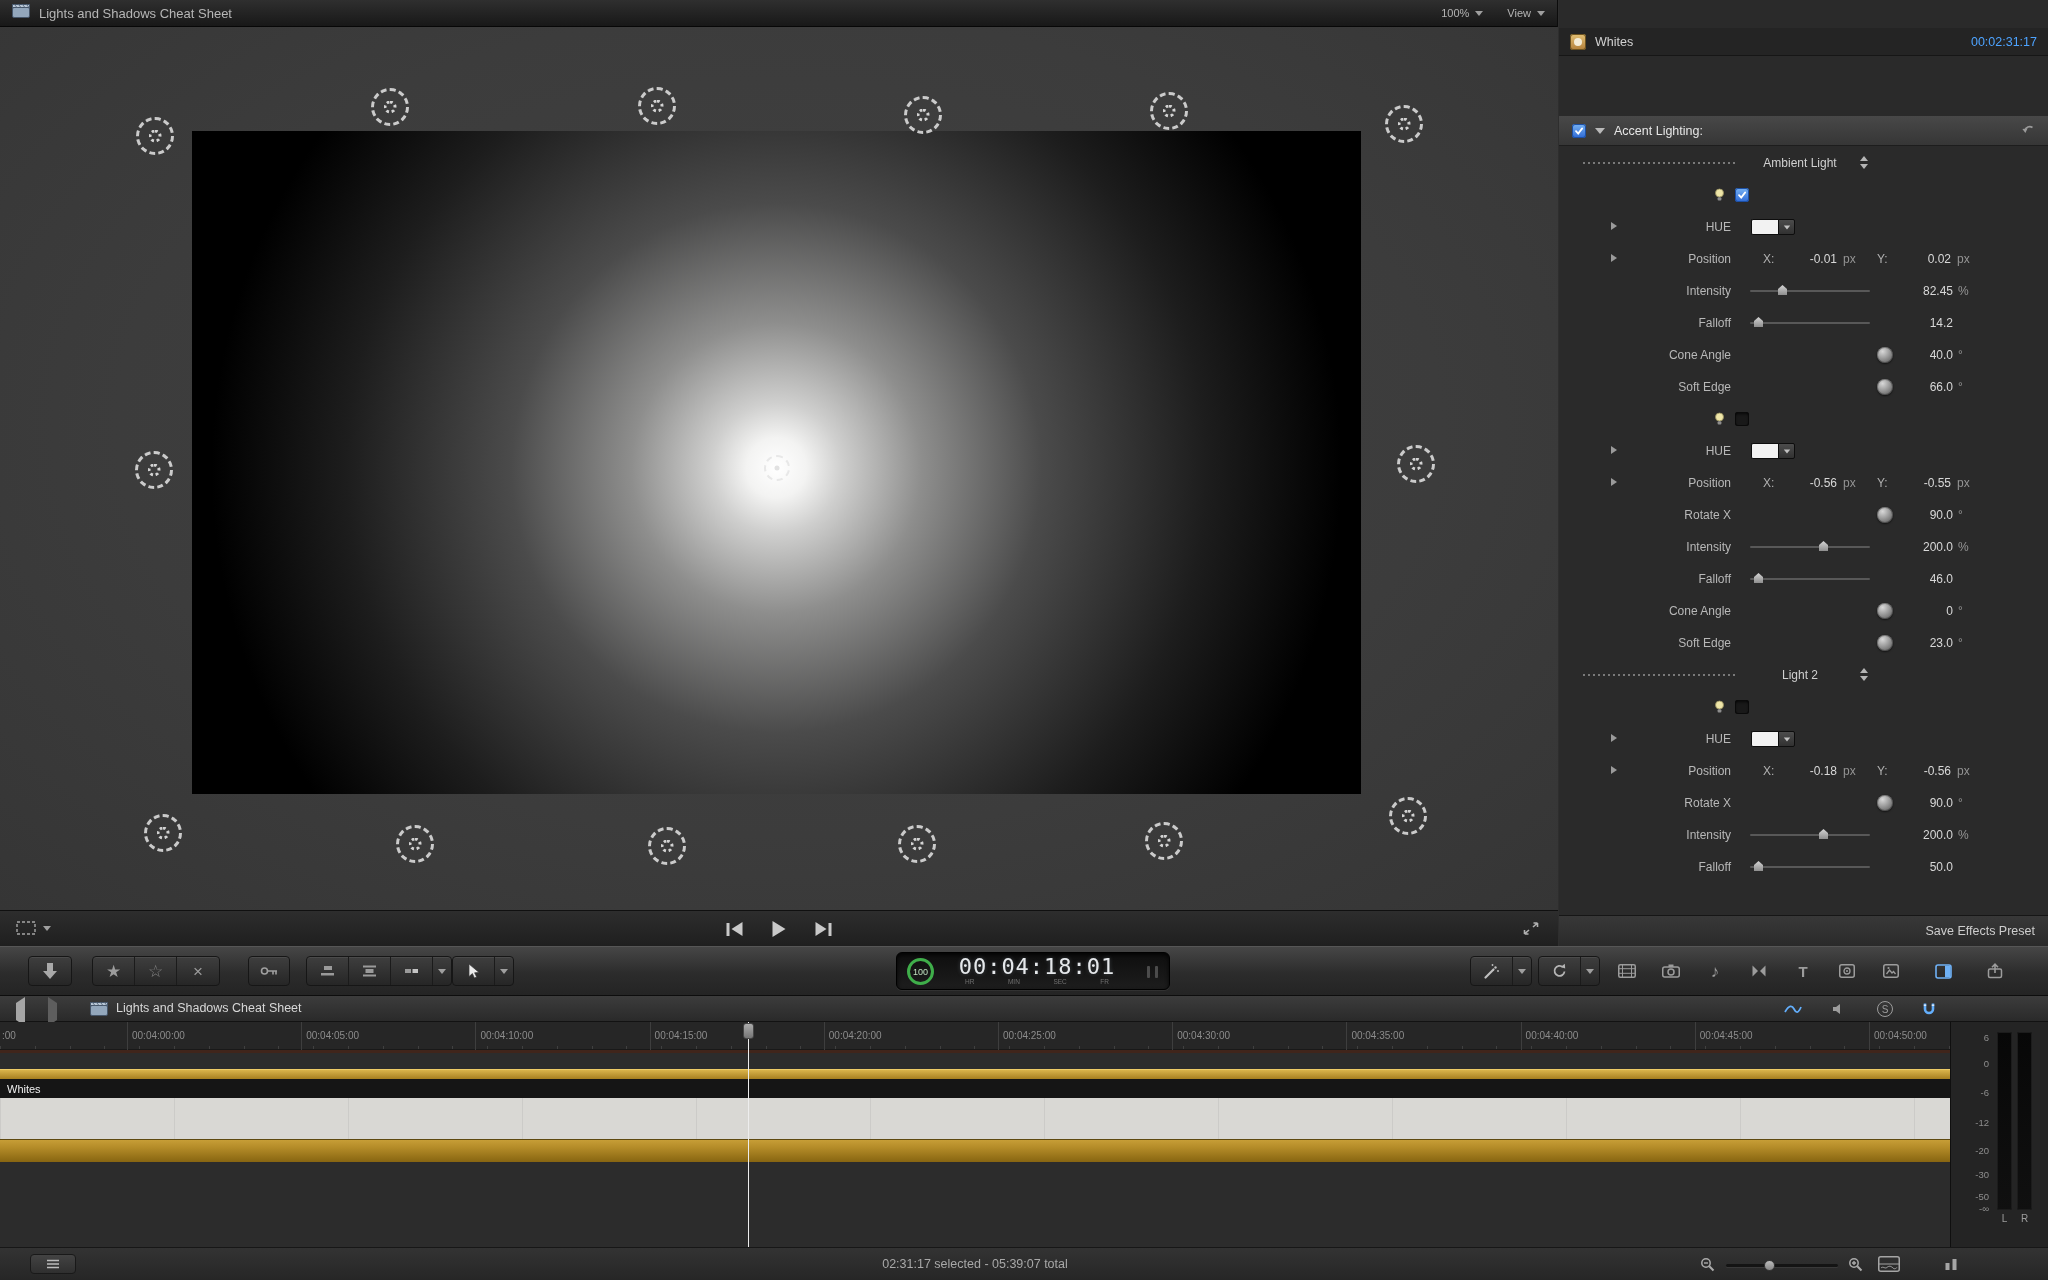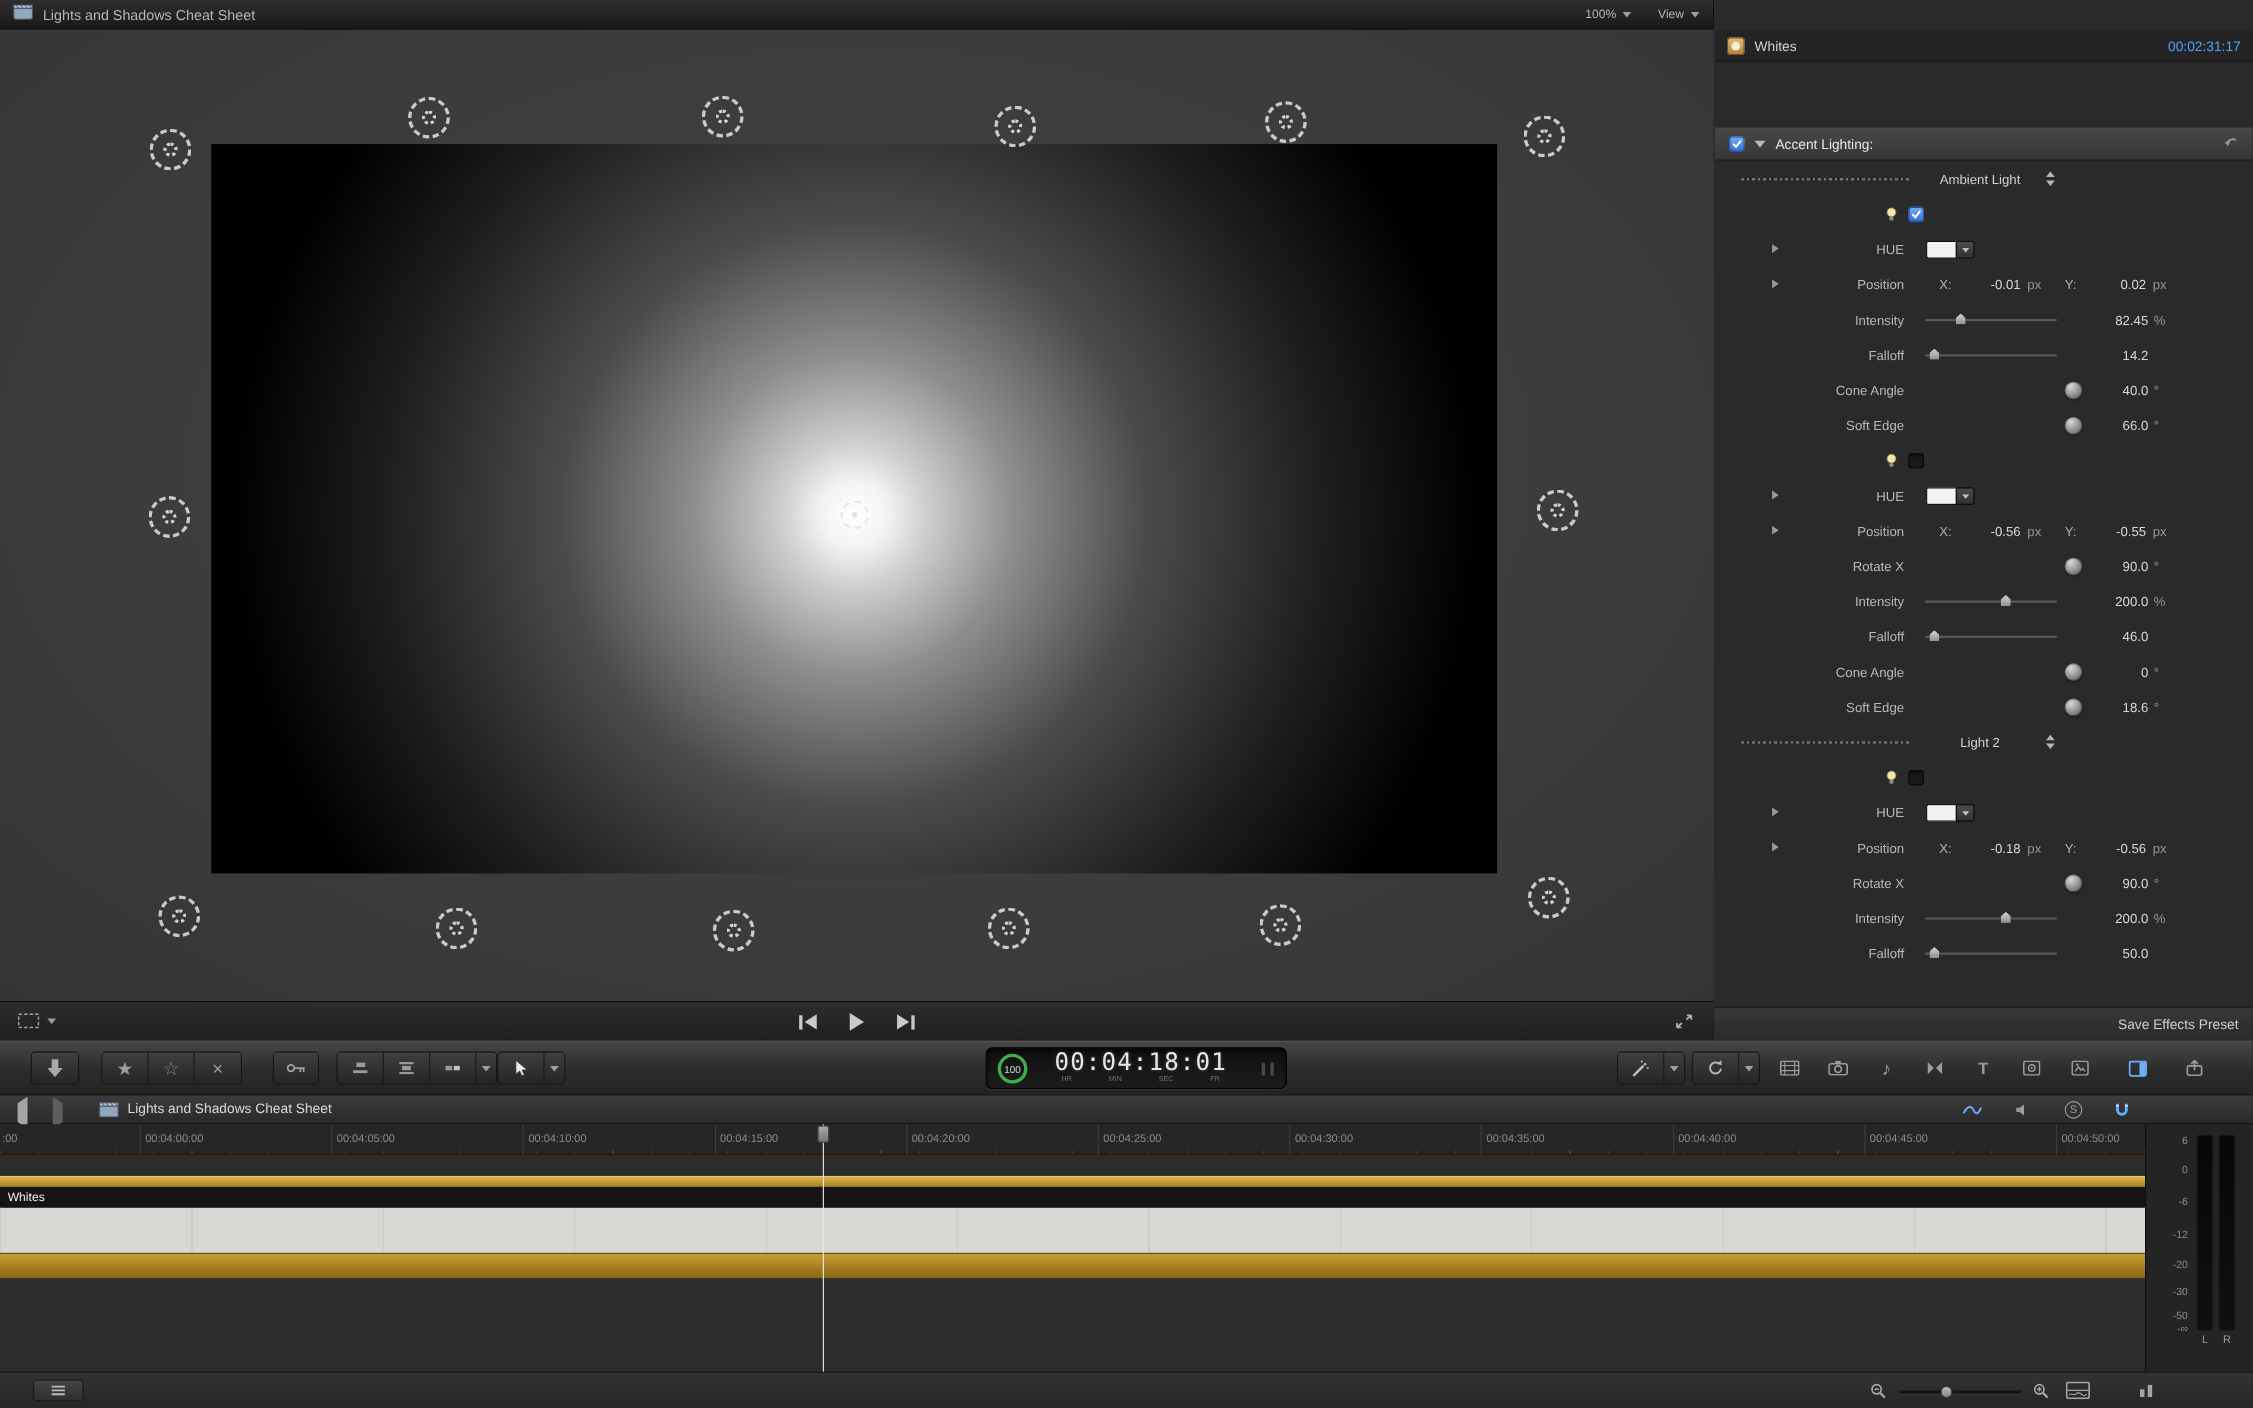--- a/index.html
+++ b/index.html
@@ -438,21 +438,21 @@
         </div>
         <div class="prow">
           <span class="plabel">Cone Angle</span>
           <span class="knob"></span>
           <span class="val vmain">0</span>
           <span class="unit umain">°</span>
         </div>
         <div class="prow">
           <span class="plabel">Soft Edge</span>
           <span class="knob"></span>
-          <span class="val vmain">18.6</span>
+          <span class="val vmain">23.0</span>
           <span class="unit umain">°</span>
         </div>
         <div class="prow">
           <span class="dots"></span>
           <span class="gname">Light 2</span>
           <span class="stepper">
             <i class="st-up"></i>
             <i class="st-dn"></i>
           </span>
         </div>
@@ -757,20 +757,21 @@
           </div>
       </div>
     </div>
 
     <footer class="tfoot">
       <span class="indexbtn">
           <svg width="14" height="10">
             <path d="M1 1.5 H13 M1 5 H13 M1 8.5 H13" stroke="#bcbcbc" stroke-width="1.6"></path>
           </svg>
         </span>
+      <span class="status">02:31:17 selected - 05:39:07 total</span>
       <span class="zoomout"><svg width="15" height="15">
             <circle cx="6" cy="6" r="4.2" fill="none" stroke="#ababab" stroke-width="1.5"></circle>
             <path d="M9.3 9.3 L13.5 13.5" stroke="#ababab" stroke-width="2"></path>
             <path d="M4 6 H8" stroke="#ababab" stroke-width="1.4"></path>
           </svg></span>
       <span class="zslider">
           <span class="zthumb"></span>
         </span>
       <span class="zoomin"><svg width="15" height="15">
             <circle cx="6" cy="6" r="4.2" fill="none" stroke="#ababab" stroke-width="1.5"></circle>

